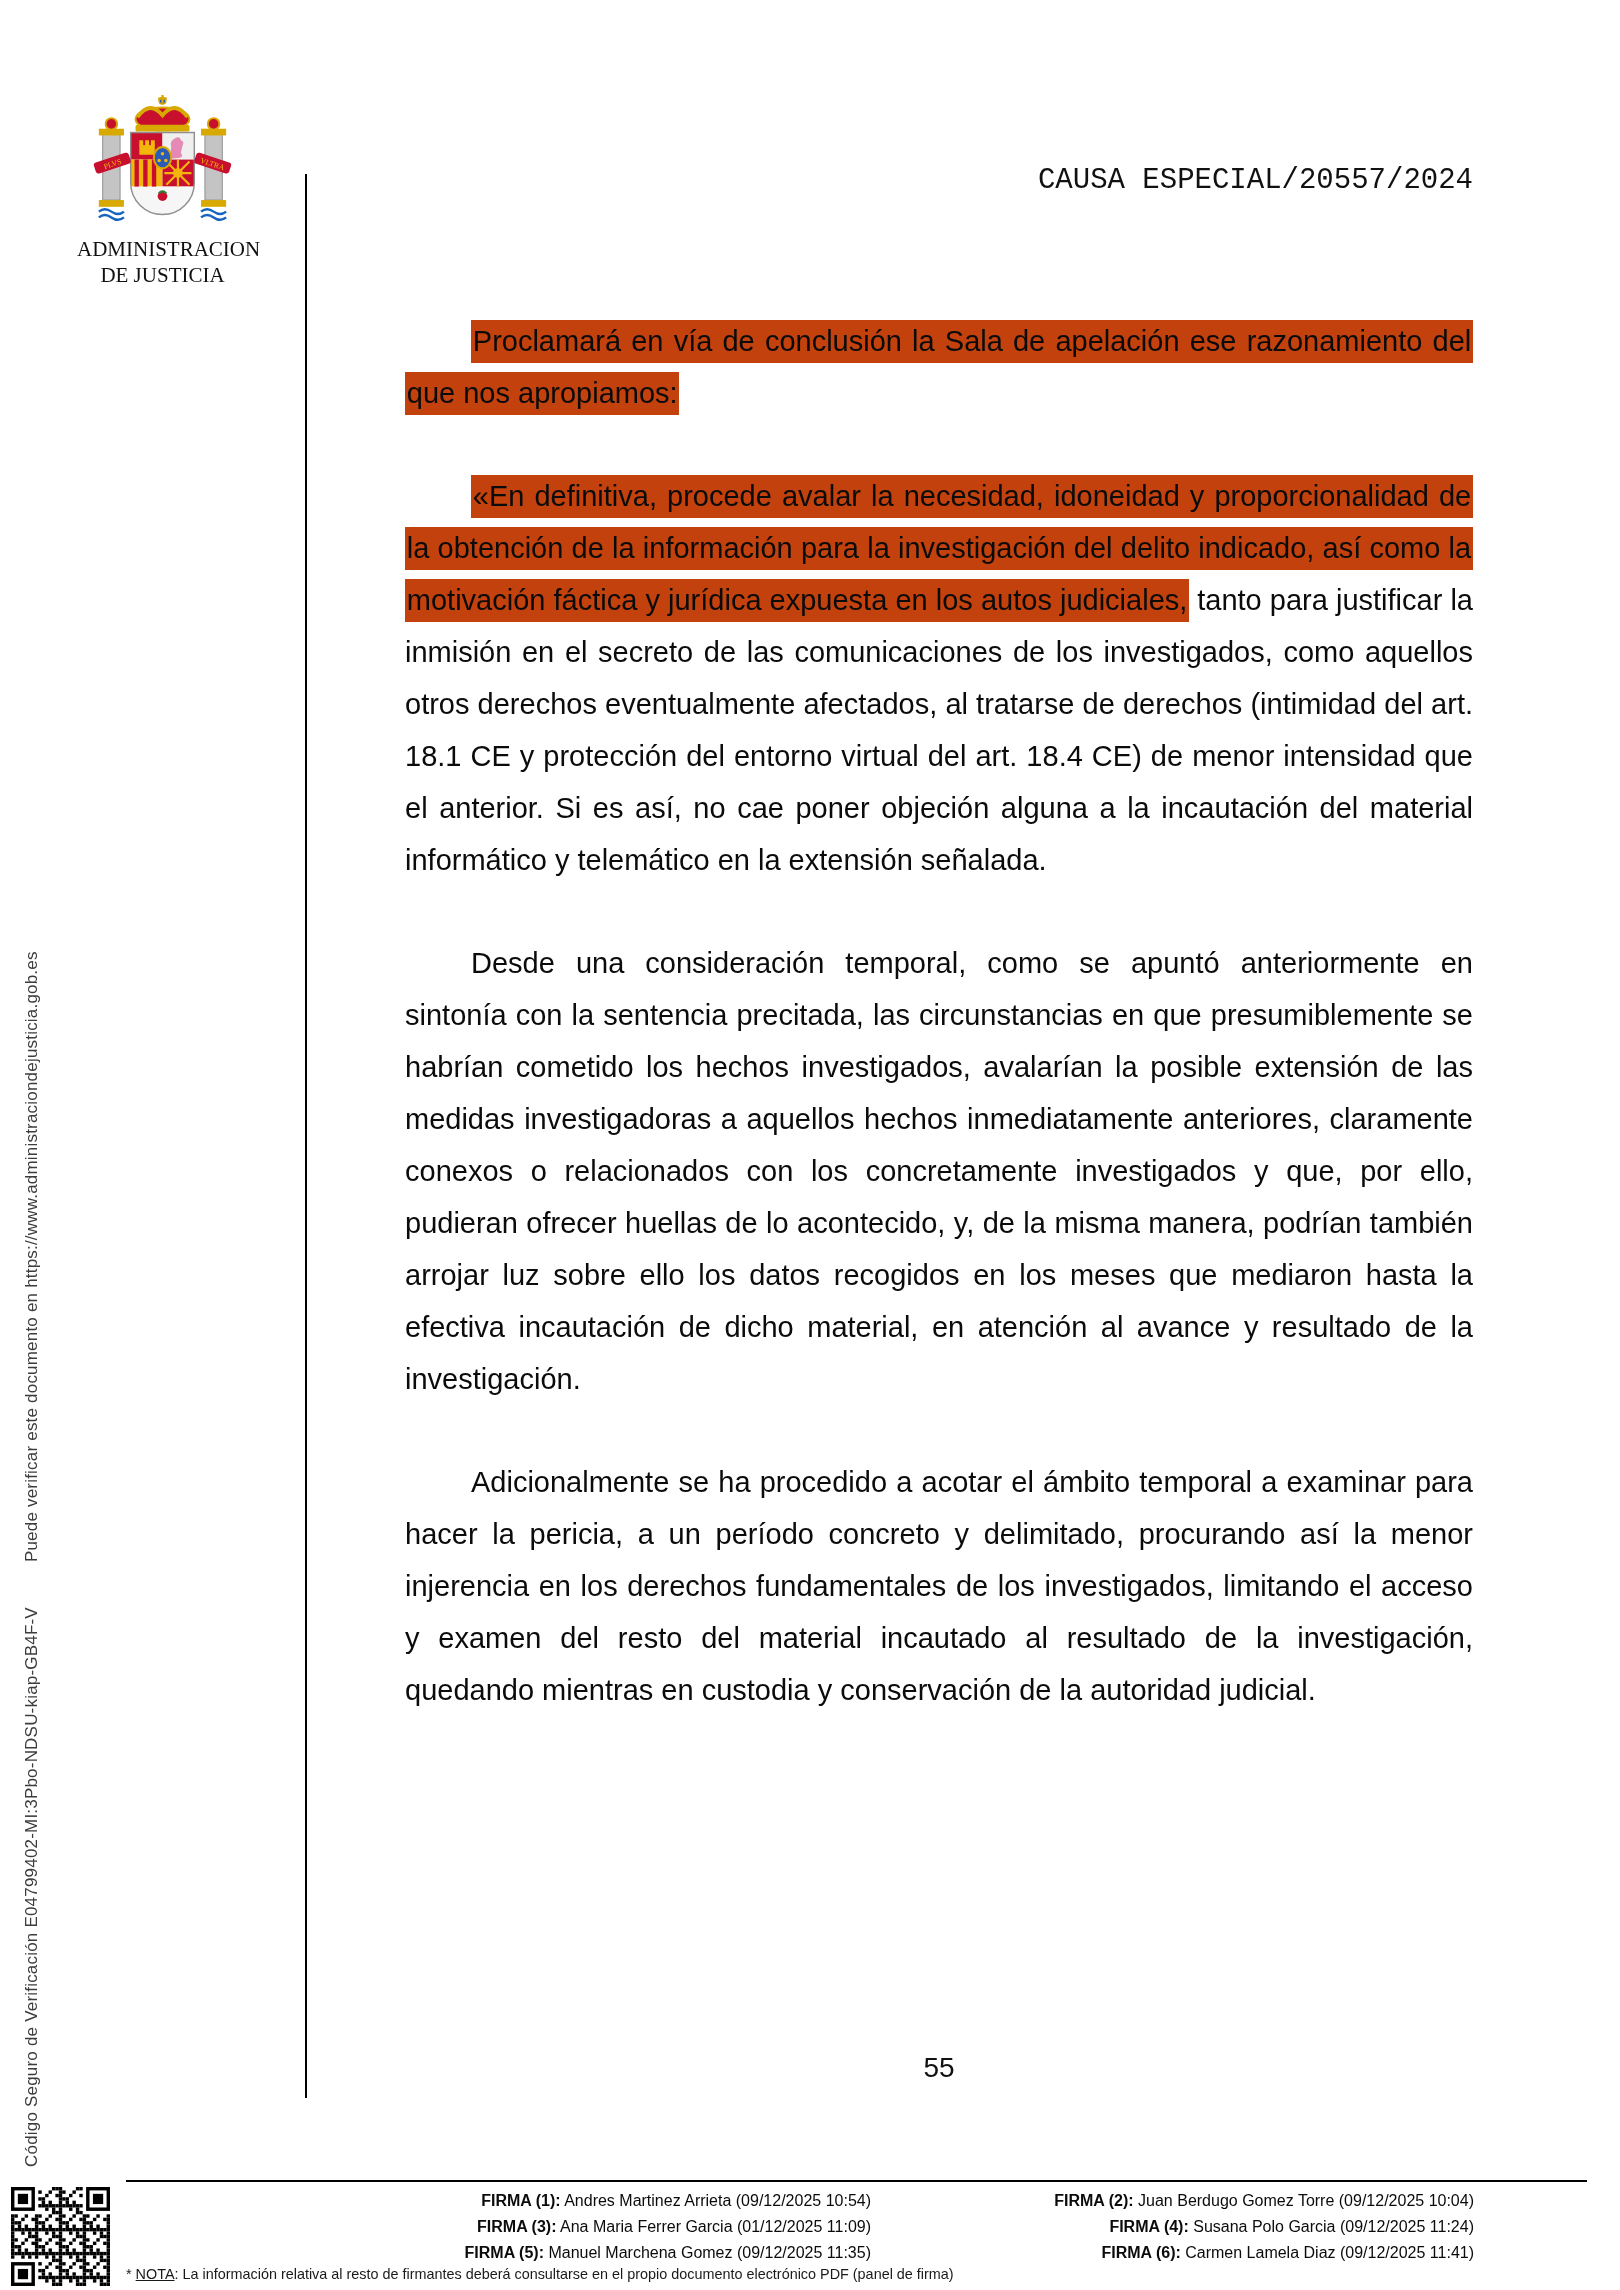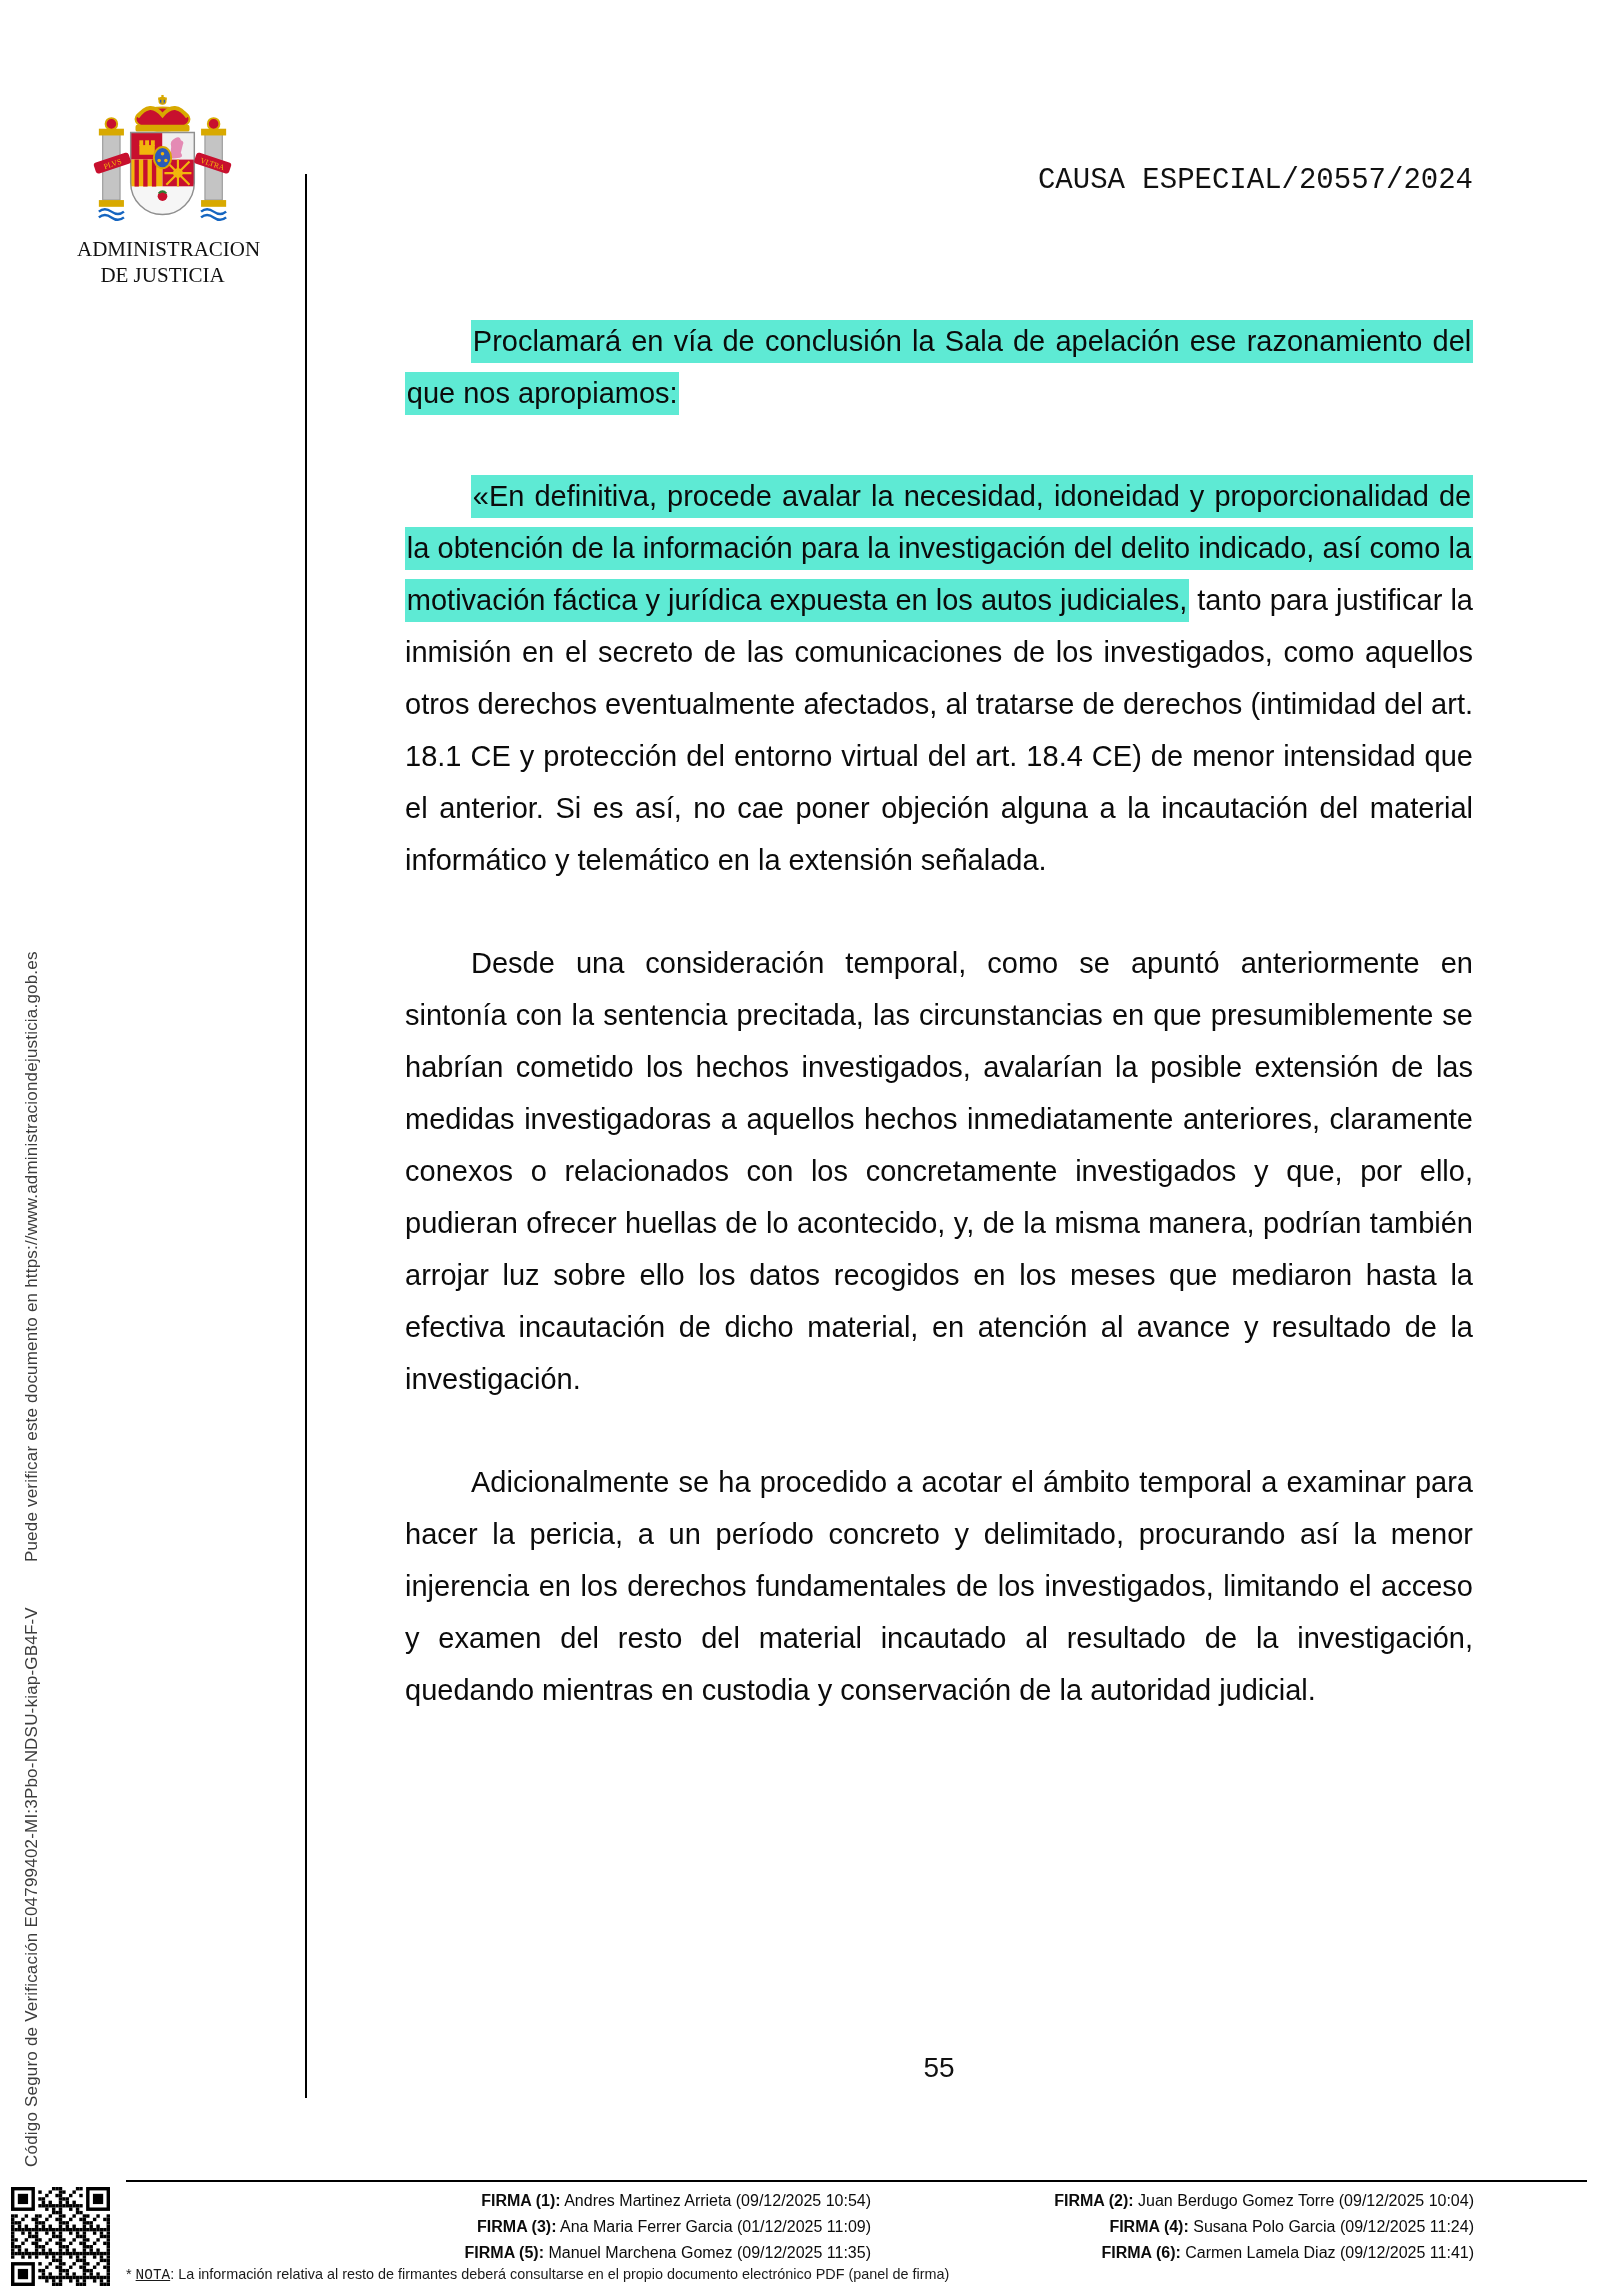--- a/index.html
+++ b/index.html
@@ -13,40 +13,40 @@
   #v-rule{position:absolute;left:305px;top:174px;width:1.8px;height:1924px;background:#000;}
   #case-ref{position:absolute;left:405px;top:164px;width:1068px;text-align:right;font-size:29px;color:#111;font-family:Liberation Mono, monospace;}
   
   #doc-body{position:absolute;left:405px;top:315px;width:1068px;}
   #doc-body p{
     margin:0 0 51px 0;text-align:justify;font-size:29px;line-height:52px;color:#0b0b0b;
     text-indent:66px;
   }
   #doc-body p.no-indent{text-indent:0;}
   .hl{
-    background:#5eead4;padding:5.4px 1.8px 6.3px 1.8px;
+    background:#c2410c;padding:5.4px 1.8px 6.3px 1.8px;
     -webkit-box-decoration-break:clone;box-decoration-break:clone;
   }
   #page-num{position:absolute;left:405px;top:2052px;width:1068px;text-align:center;font-size:28px;color:#111;}
   
   #sidebar-text{
     position:absolute;left:21.6px;top:2167px;transform:rotate(-90deg);transform-origin:0 0;
     white-space:nowrap;font-size:17px;color:#3c3c3c;letter-spacing:0.2px;
   }
   #sidebar-text .gap{margin-left:45px;}
   
   #footer-rule{position:absolute;left:126px;top:2180px;width:1461px;height:1.8px;background:#000;}
   #signatures{
     position:absolute;left:142px;top:2188px;width:1332px;
     display:grid;grid-template-columns:729px auto;
     font-size:16px;line-height:26px;color:#0b0b0b;text-align:right;
   }
   .sig b{font-weight:bold;}
   #footer-note{position:absolute;left:126px;top:2266px;font-size:14.4px;color:#1a1a1a;}
-  #footer-note .nota{text-decoration:underline;font-family:Liberation Mono, monospace;}
+  #footer-note .nota{text-decoration:underline;}
   
   #qr{position:absolute;left:10.8px;top:2187px;}
 </style>
 </head>
 <body>
 
 <div id="page">
 
   <div id="logo-wrap">
     <svg width="149" height="135" viewBox="0 0 150 140">

